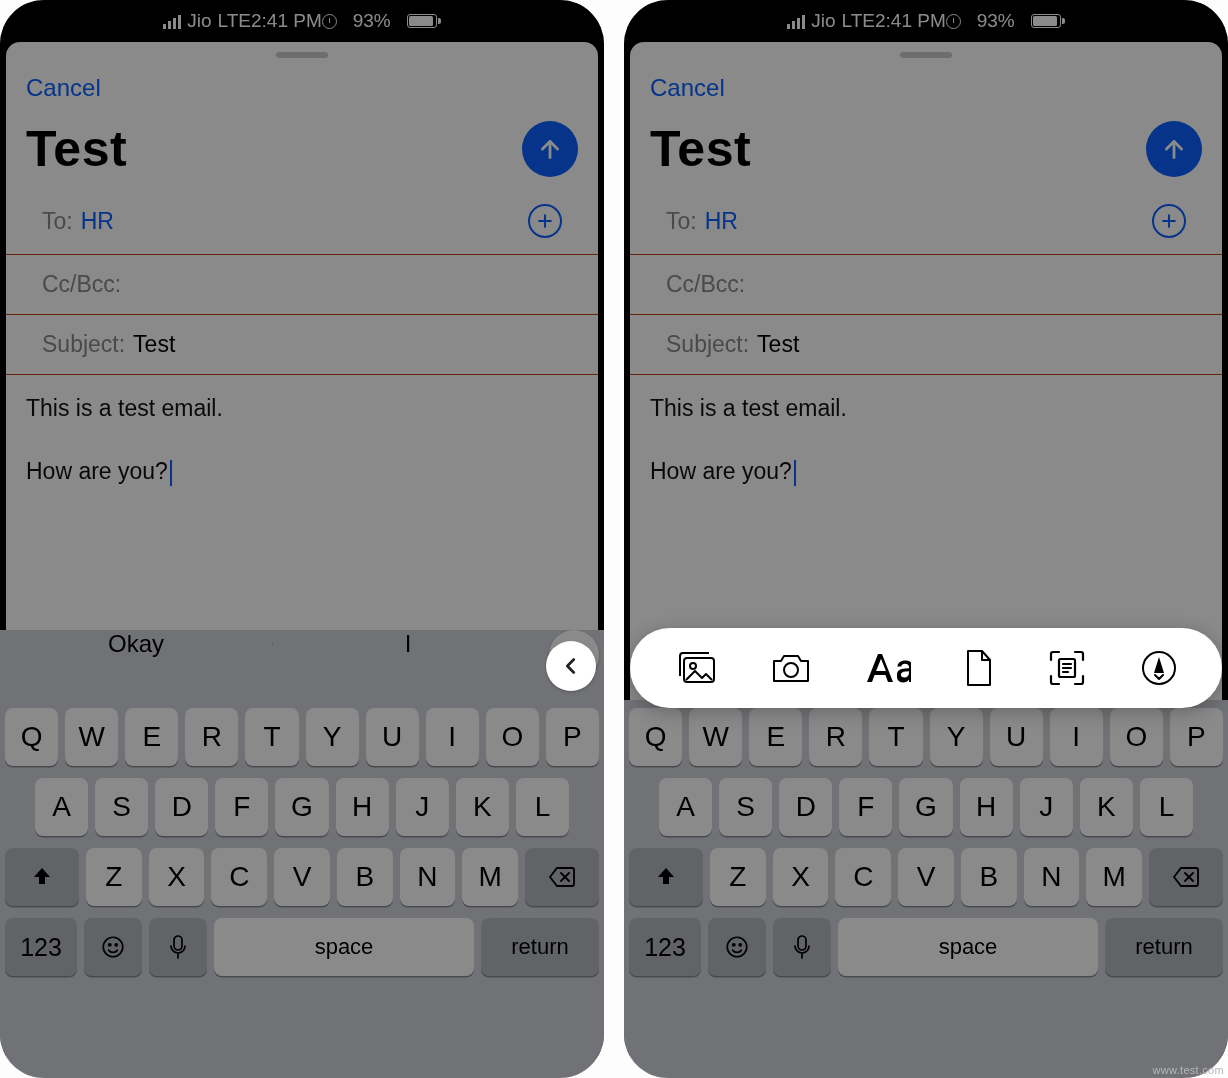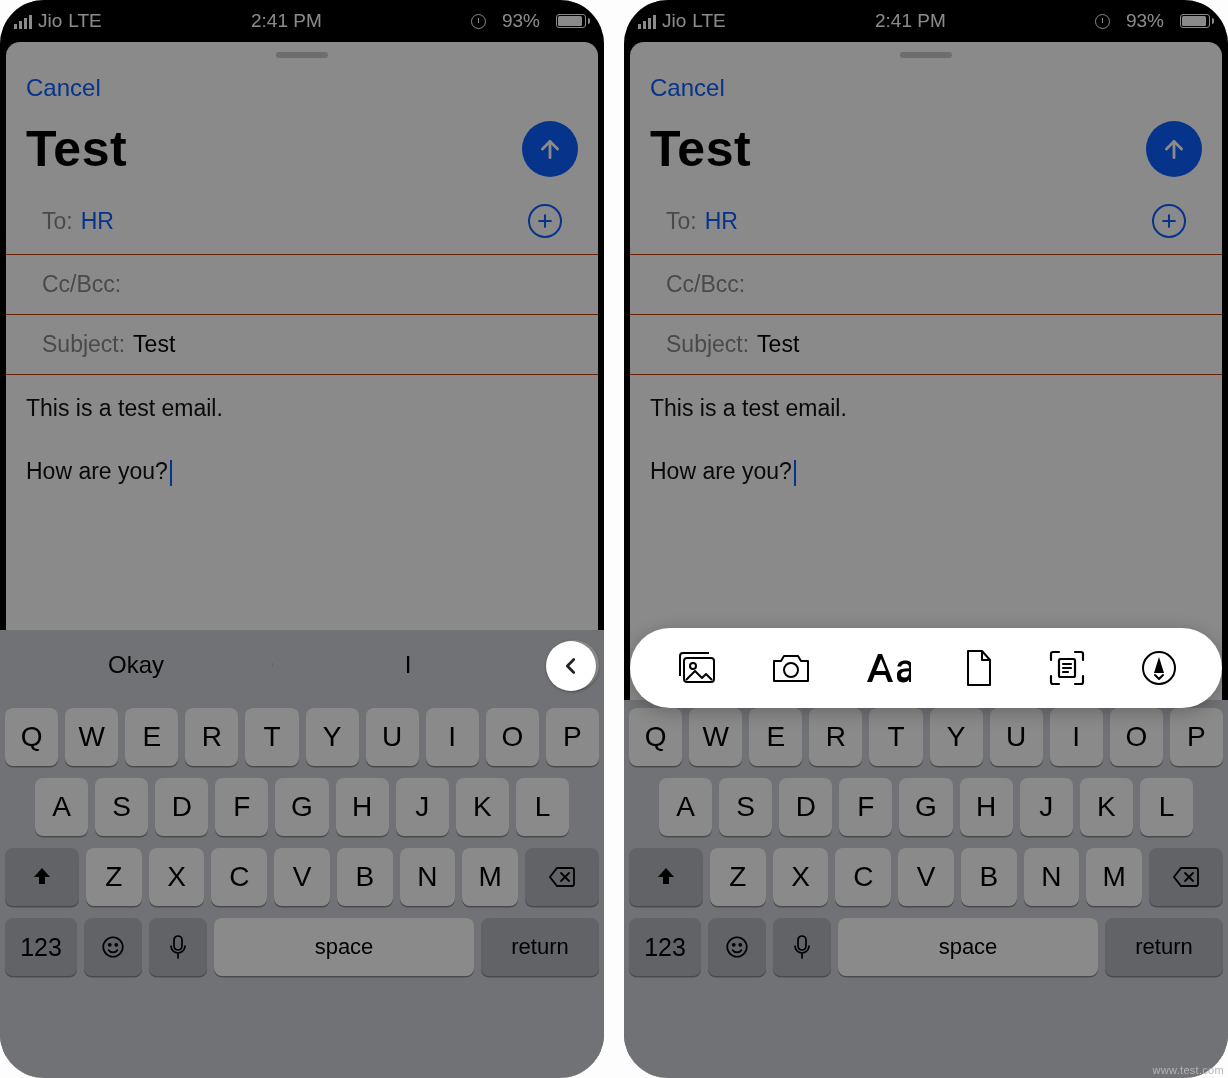--- a/index.html
+++ b/index.html
@@ -23,21 +23,21 @@
   .phone.left { margin-right: 20px; }
   .dimmer {
     position: absolute; inset: 0;
     background: rgba(0,0,0,0.46);
     z-index: 50;
     pointer-events: none;
   }
   .status-bar {
     height: 36px;
     color: #fff;
-    display: flex; align-items: center; justify-content: space-between;
+    display: flex; align-items: center; justify-content: center;
     padding: 6px 14px 0 14px;
     font-size: 19px;
   }
   .status-left { display: flex; align-items: center; gap: 6px; }
   .signal-bars { display: inline-flex; align-items: flex-end; gap: 2px; height: 16px; }
   .signal-bars span { width: 3px; background: #fff; display: inline-block; }
   .signal-bars span:nth-child(1){height:5px;} .signal-bars span:nth-child(2){height:8px;}
   .signal-bars span:nth-child(3){height:11px;} .signal-bars span:nth-child(4){height:14px;}
   .status-right { display: flex; align-items: center; gap: 16px; }
   .battery { display:inline-flex; align-items:center; }
@@ -72,21 +72,21 @@
     margin-left:auto; width:34px;height:34px;border:2px solid #0a60ff;border-radius:50%;
     display:flex;align-items:center;justify-content:center;color:#0a60ff;font-size:24px;line-height:1;
   }
   .body-area { padding: 14px 20px; font-size:23px; color:#111; line-height:1.7; flex:1; }
   .cursor { display:inline-block; width:2px; height:26px; background:#0a60ff; vertical-align:middle; margin-left:2px;}
 
   
   .qt-bar {
     position:absolute; left:0; right:0; height:70px;
     background:#d1d3d9;
-    display:flex; align-items:center;
+    display:flex; align-items:flex-start;
     z-index: 40;
   }
   .qt-bar .sug {
     flex:1; display:flex; align-items:center; justify-content:center;
     font-size:24px; color:#000; position:relative;
   }
   .qt-bar .sug + .sug::before {
     content:""; position:absolute; left:0; top:12px; bottom:12px; width:1px; background:#b7b9be;
   }
   .qt-bar .expand {

